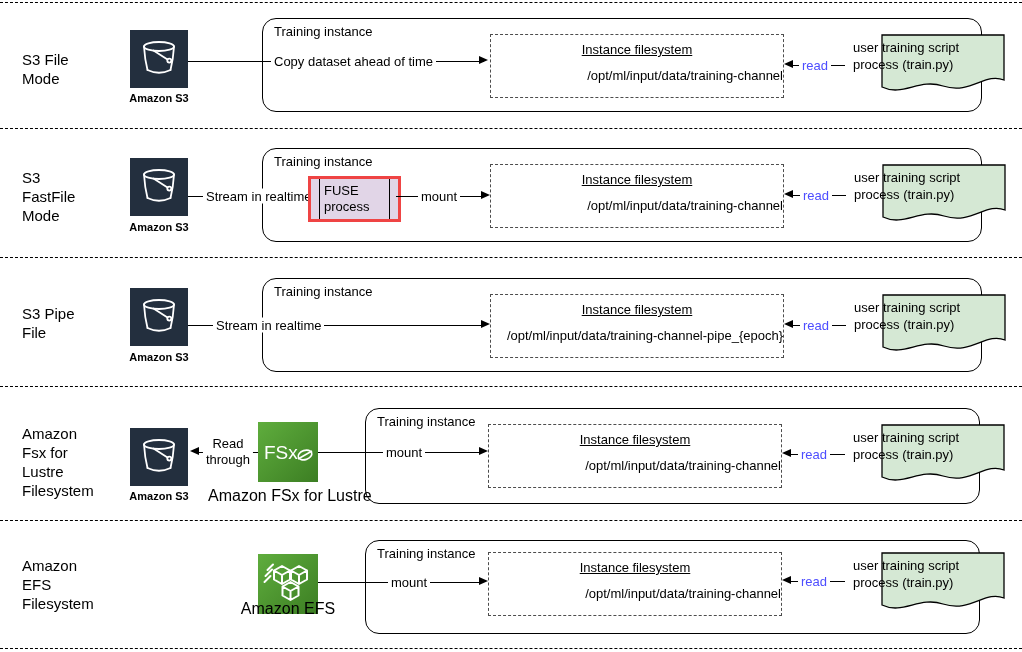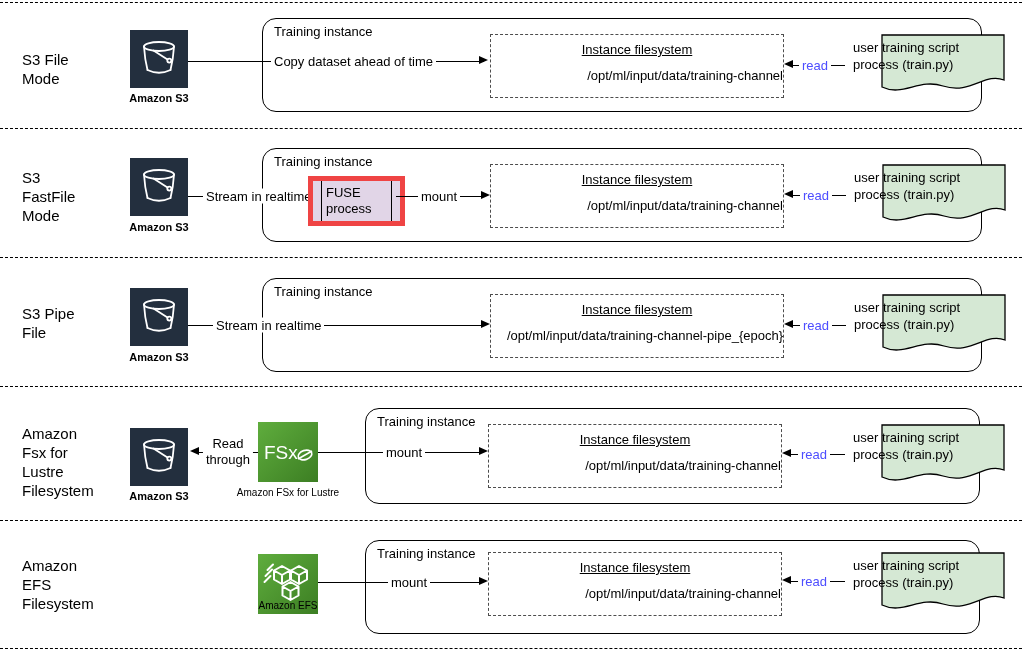--- a/index.html
+++ b/index.html
@@ -3,37 +3,37 @@
 <meta charset="utf-8">
 <style>
   html,body{margin:0;padding:0;background:#fff;}
   .canvas{position:relative;width:1022px;height:652px;background:#ffffff;
           font-family:"Liberation Sans",sans-serif;color:#000;overflow:hidden;}
   .sep{position:absolute;left:0;width:1022px;height:0;border-top:1px dashed #000;}
   .row-label{position:absolute;font-size:15px;line-height:19px;white-space:pre-line;}
   .aws-icon{position:absolute;width:58px;height:58px;}
   .aws-icon svg{display:block;}
   .caption-b{position:absolute;font-size:11px;font-weight:bold;text-align:center;}
-  .caption-r{position:absolute;font-size:10px;text-align:center;white-space:nowrap;}
+  .caption-r{position:absolute;font-size:16px;text-align:center;white-space:nowrap;}
   .ti-box{position:absolute;border:1px solid #000;border-radius:14px;background:transparent;}
   .ti-title{position:absolute;font-size:13px;}
   .fs-box{position:absolute;width:292px;height:62px;border:1px dashed #4d4d4d;background:#fff;}
   .fs-title{position:absolute;left:0;right:0;top:7px;text-align:center;font-size:13px;text-decoration:underline;}
   .fs-path{position:absolute;left:0;right:0;top:33px;text-align:right;font-size:13px;}
   .hline{position:absolute;height:0;border-top:1px solid #000;}
   .arr-r{position:absolute;width:0;height:0;border-top:4.5px solid transparent;
          border-bottom:4.5px solid transparent;border-left:9px solid #000;}
   .arr-l{position:absolute;width:0;height:0;border-top:4.5px solid transparent;
          border-bottom:4.5px solid transparent;border-right:9px solid #000;}
   .lbl{position:absolute;font-size:13px;background:#fff;padding:0 3px;
        transform:translateY(-50%);white-space:nowrap;}
   .lbl-c{position:absolute;font-size:13px;background:#fff;padding:0 3px;line-height:16px;
          transform:translate(-50%,-50%);text-align:center;white-space:pre-line;}
   .read{color:#4D4DFF;}
-  .fuse{position:absolute;width:87px;height:40px;background:#E1D5E7;border:5px solid #ef4444;}
+  .fuse{position:absolute;width:87px;height:40px;background:#E1D5E7;border:3px solid #ef4444;}
   .fuse .bar-l{position:absolute;left:8px;top:0;bottom:0;width:0;border-left:1px solid #000;}
   .fuse .bar-r{position:absolute;right:8px;top:0;bottom:0;width:0;border-left:1px solid #000;}
   .fuse .txt{position:absolute;left:13px;top:50%;transform:translateY(-50%);
              font-size:13px;line-height:16px;white-space:pre-line;}
   .doc{position:absolute;width:100px;height:64px;padding-left:36px;}
   .doc .txt{position:absolute;left:8px;top:5px;width:112px;font-size:13px;line-height:17px;}
   .defs-holder{position:absolute;width:0;height:0;overflow:hidden;}
 </style>
 </head>
 <body>

